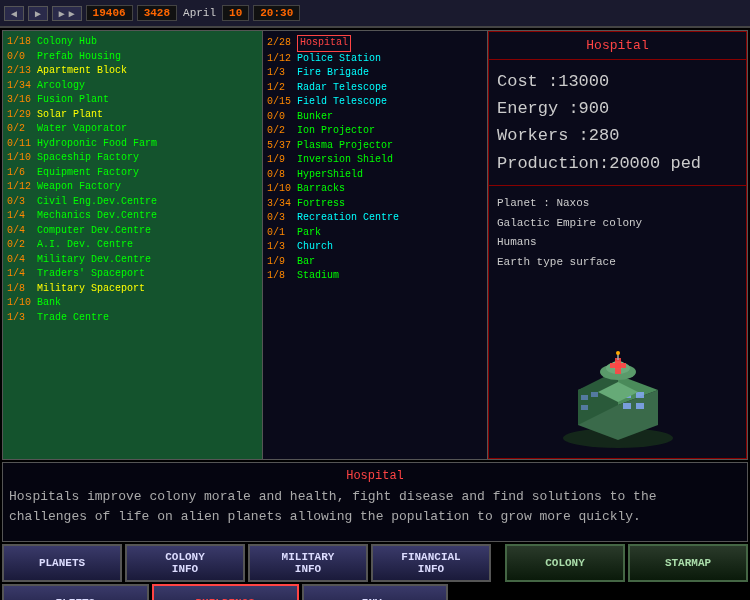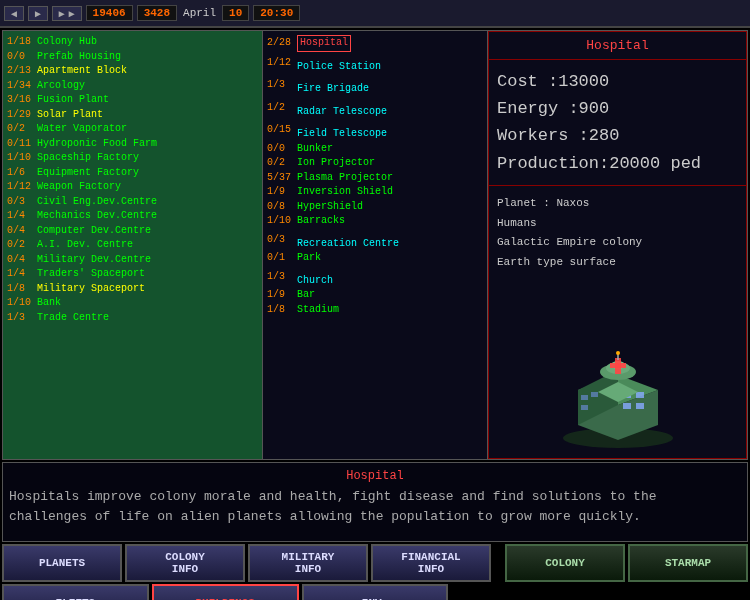--- a/index.html
+++ b/index.html
@@ -135,21 +135,21 @@
       color: #00ff00;
       font-size: 10px;
       font-family: 'Courier New', monospace;
     }
     .bld-name.selected {
       color: #ff4444;
       border: 1px solid #ff4444;
       padding: 0 2px;
     }
     .bld-name.yellow { color: #ffff00; }
-    .bld-name.cyan { color: #00ffff; margin-top: 8px; }
+    .bld-name.cyan { color: #00ffff; }
 
     
     .bottom-info {
       margin: 2px;
       border: 1px solid #555;
       background: #050510;
       padding: 6px;
       height: 80px;
     }
     .info-title {
@@ -340,20 +340,24 @@
       </div>
     <div class="bld-item">
         <span class="bld-count">0/8</span>
         <span class="bld-name">HyperShield</span>
       </div>
     <div class="bld-item">
         <span class="bld-count">1/10</span>
         <span class="bld-name">Barracks</span>
       </div>
     <div class="bld-item">
+        <span class="bld-count">3/34</span>
+        <span class="bld-name">Fortress</span>
+      </div>
+    <div class="bld-item">
         <span class="bld-count">0/3</span>
         <span class="bld-name cyan">Recreation Centre</span>
       </div>
     <div class="bld-item">
         <span class="bld-count">0/1</span>
         <span class="bld-name">Park</span>
       </div>
     <div class="bld-item">
         <span class="bld-count">1/3</span>
         <span class="bld-name cyan">Church</span>
@@ -371,22 +375,22 @@
   <div class="right-panel">
     <div class="right-title">Hospital</div>
     <div class="right-stats">
       <div class="stat-line">Cost    :13000</div>
       <div class="stat-line">Energy  :900</div>
       <div class="stat-line">Workers :280</div>
       <div class="stat-line">Production:20000 ped</div>
     </div>
     <div class="right-planet">
       <div class="planet-line">Planet : Naxos</div>
+      <div class="planet-line">Galactic Empire colony</div>
       <div class="planet-line">Humans</div>
-      <div class="planet-line">Galactic Empire colony</div>
       <div class="planet-line">Earth type surface</div>
     </div>
     <div class="building-img">
 
       <svg class="hospital-svg" viewBox="0 0 140 100">
 
         <ellipse cx="70" cy="88" rx="55" ry="10" fill="#1a3a1a" opacity="0.6"></ellipse>
 
         <polygon points="30,75 70,90 110,75 110,40 70,55 30,40" fill="#3a6a4a"></polygon>
         <polygon points="30,40 70,25 110,40 70,55" fill="#4a8a5a"></polygon>

